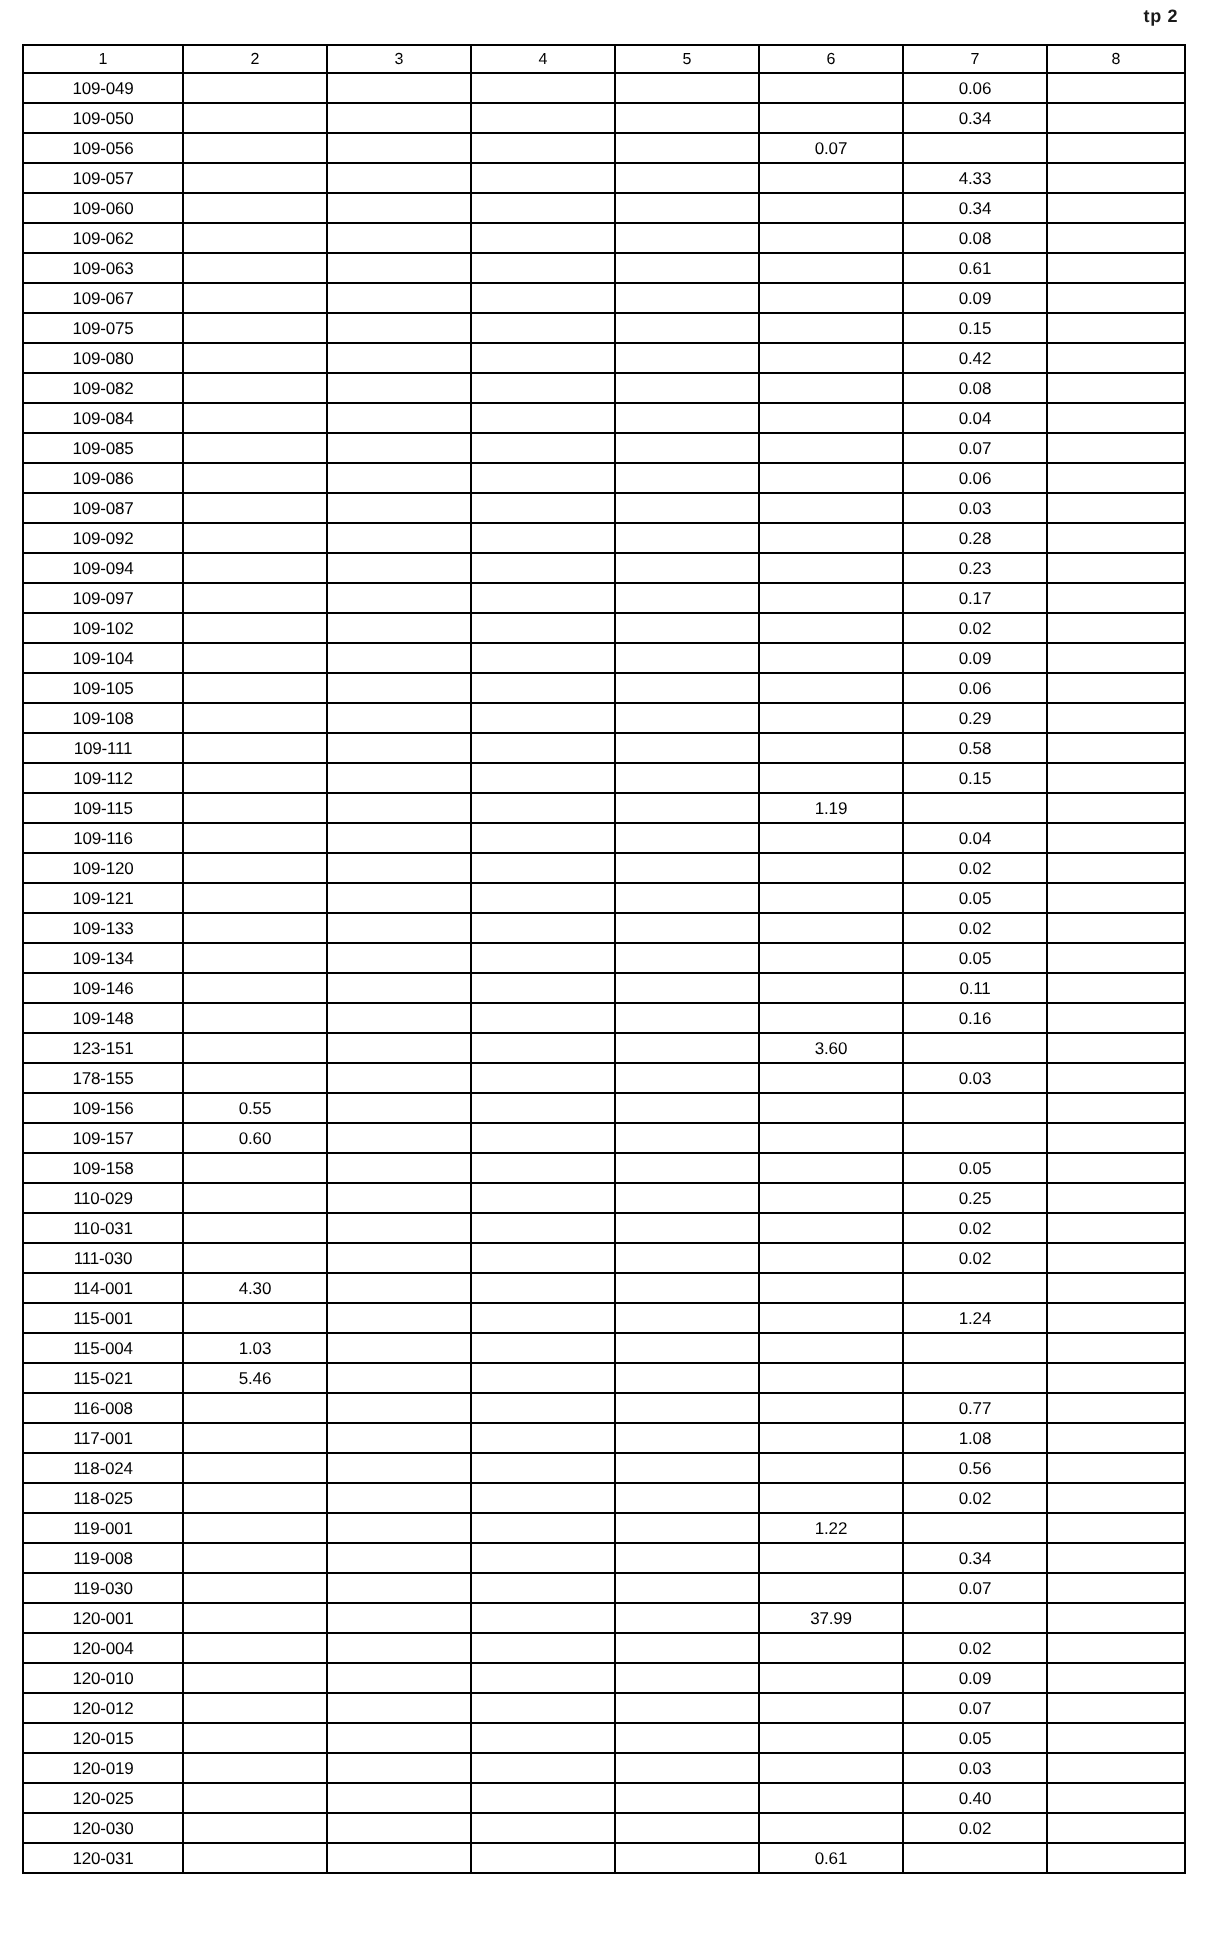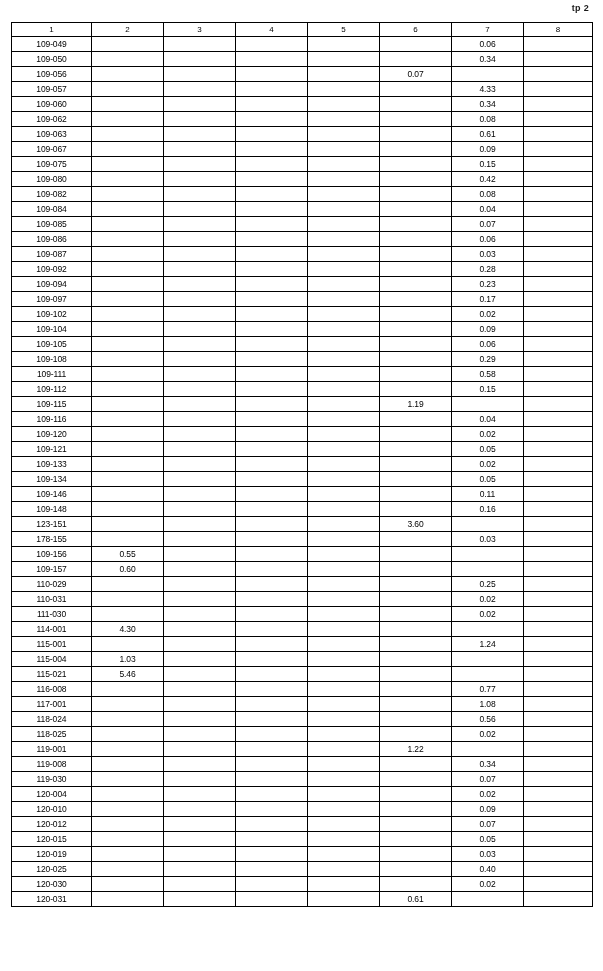--- a/index.html
+++ b/index.html
@@ -472,20 +472,30 @@
             <td class="idcell">109-157</td>
             <td class="val">0.60</td>
             <td class="val"></td>
             <td class="val"></td>
             <td class="val"></td>
             <td class="val"></td>
             <td class="val"></td>
             <td class="val"></td>
           </tr>
           <tr>
+            <td class="idcell">109-158</td>
+            <td class="val"></td>
+            <td class="val"></td>
+            <td class="val"></td>
+            <td class="val"></td>
+            <td class="val"></td>
+            <td class="val">0.05</td>
+            <td class="val"></td>
+          </tr>
+          <tr>
             <td class="idcell">110-029</td>
             <td class="val"></td>
             <td class="val"></td>
             <td class="val"></td>
             <td class="val"></td>
             <td class="val"></td>
             <td class="val">0.25</td>
             <td class="val"></td>
           </tr>
           <tr>
@@ -609,20 +619,30 @@
             <td class="val"></td>
           </tr>
           <tr>
             <td class="idcell">119-030</td>
             <td class="val"></td>
             <td class="val"></td>
             <td class="val"></td>
             <td class="val"></td>
             <td class="val"></td>
             <td class="val">0.07</td>
+            <td class="val"></td>
+          </tr>
+          <tr>
+            <td class="idcell">120-001</td>
+            <td class="val"></td>
+            <td class="val"></td>
+            <td class="val"></td>
+            <td class="val"></td>
+            <td class="val">37.99</td>
+            <td class="val"></td>
             <td class="val"></td>
           </tr>
           <tr>
             <td class="idcell">120-004</td>
             <td class="val"></td>
             <td class="val"></td>
             <td class="val"></td>
             <td class="val"></td>
             <td class="val"></td>
             <td class="val">0.02</td>

